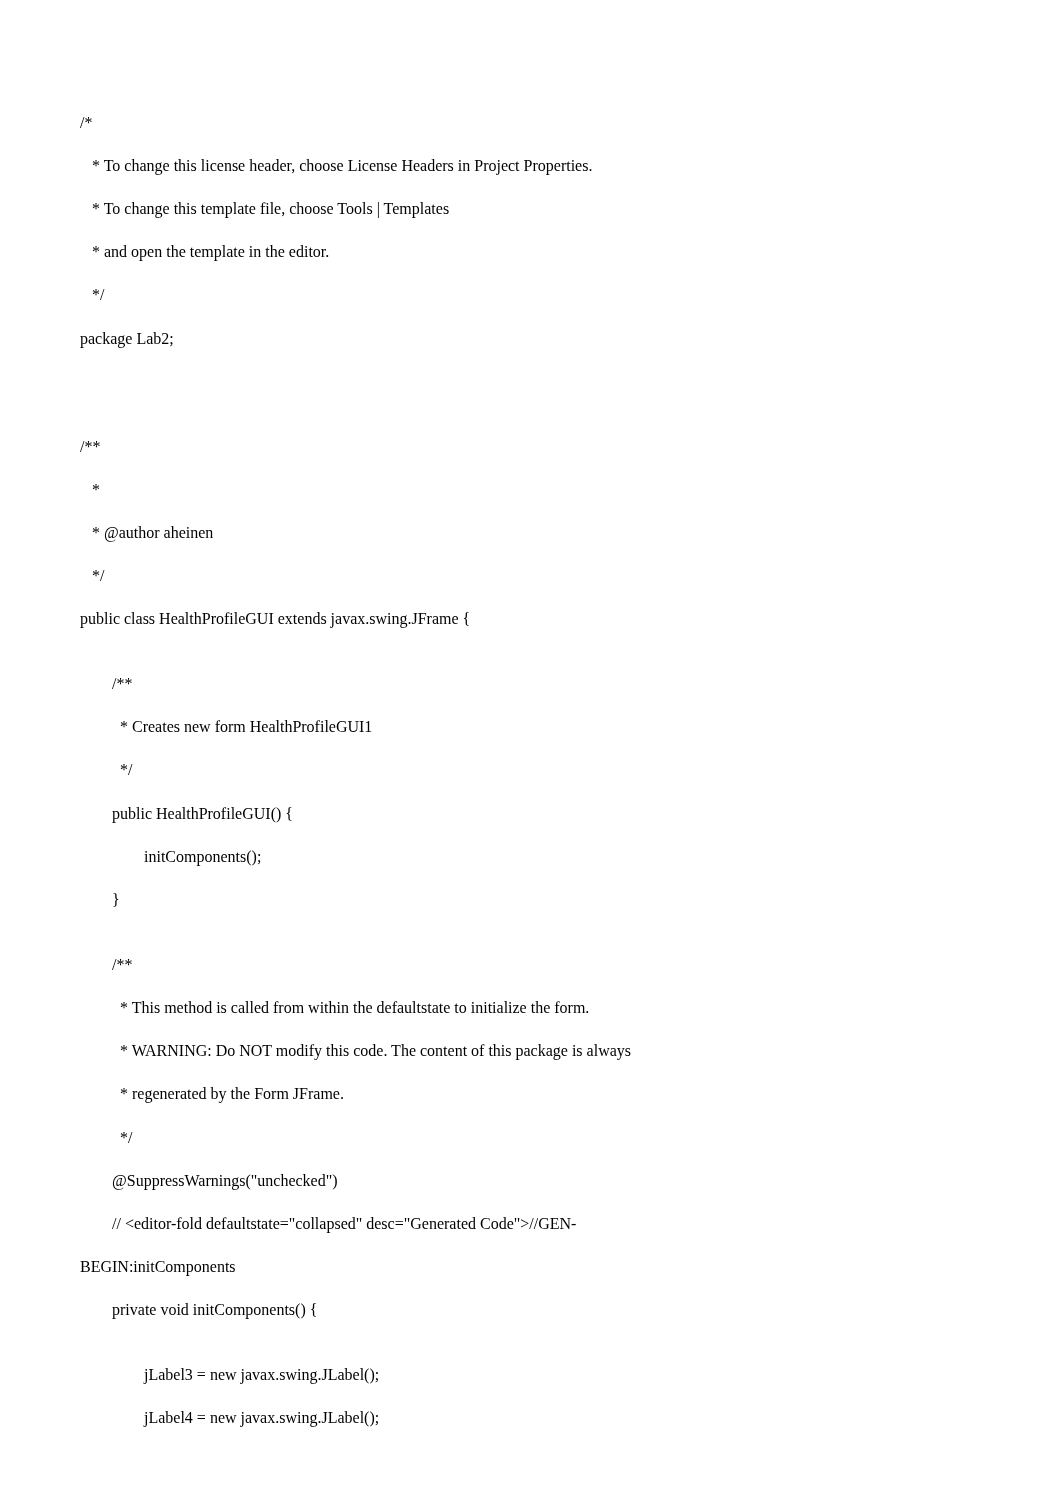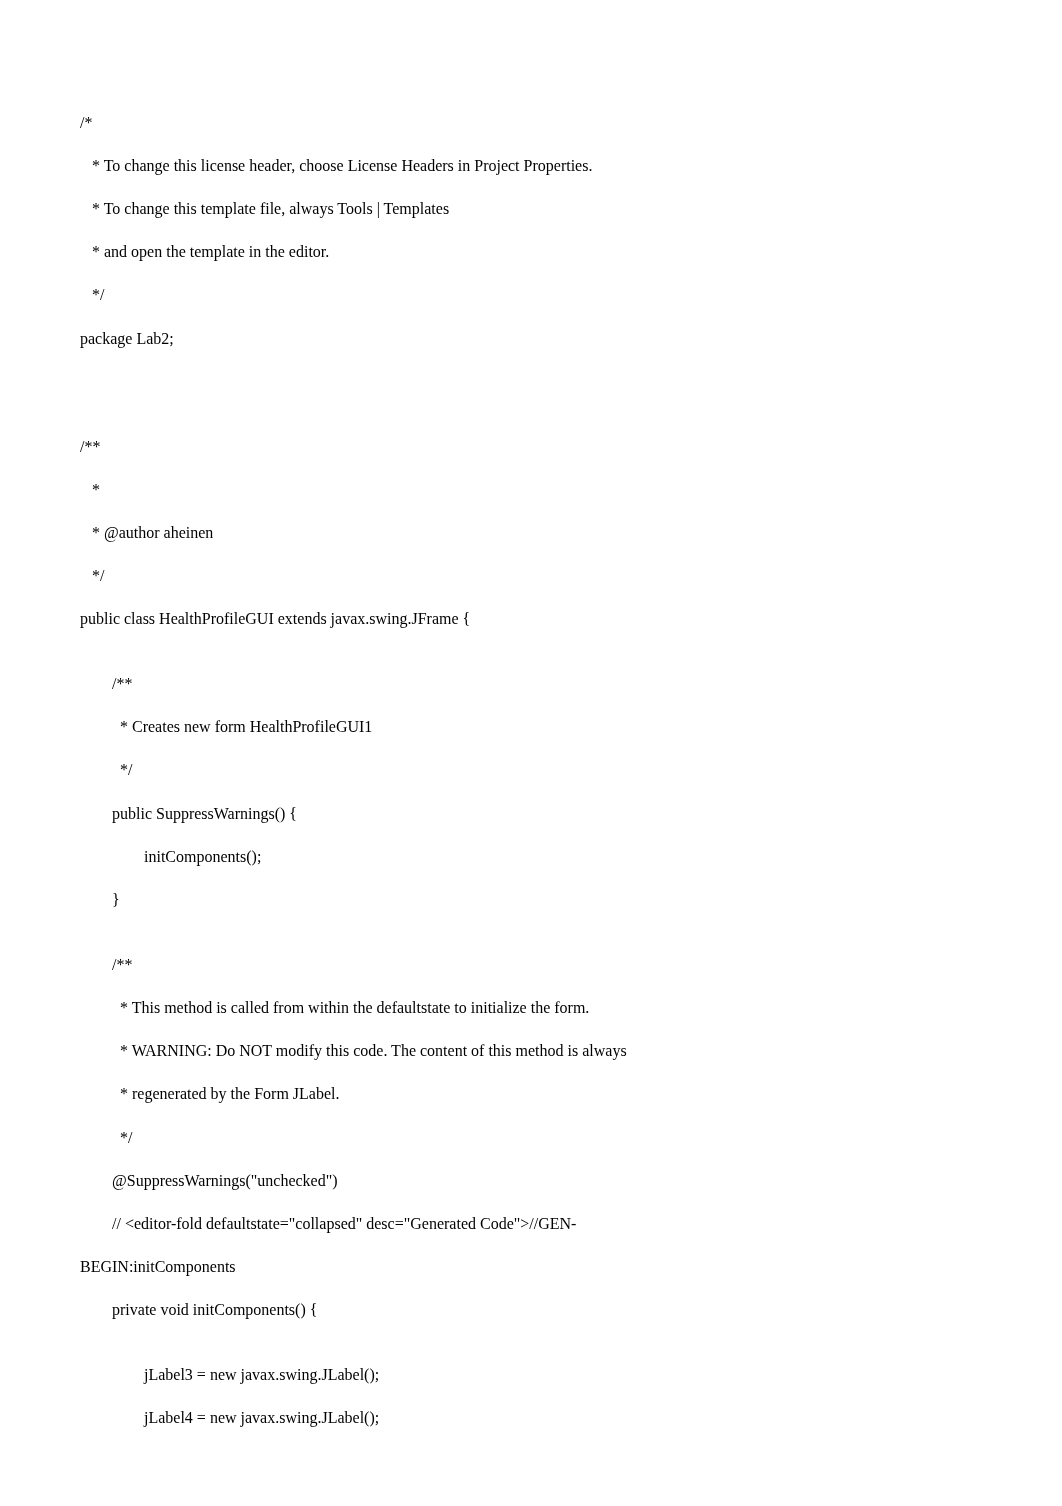--- a/index.html
+++ b/index.html
@@ -21,44 +21,44 @@
   .code-line {
     display: block;
   }
 </style>
 </head>
 <body>
 
 <div class="page">
 <span class="code-line">/*</span>
 <span class="code-line">   * To change this license header, choose License Headers in Project Properties.</span>
-<span class="code-line">   * To change this template file, always Tools | Templates</span>
+<span class="code-line">   * To change this template file, choose Tools | Templates</span>
 <span class="code-line">   * and open the template in the editor.</span>
 <span class="code-line">   */</span>
 <span class="code-line">package Lab2;</span>
 <span class="code-line"></span>
 <span class="code-line"></span>
 <span class="code-line"></span>
 <span class="code-line">/**</span>
 <span class="code-line">   *</span>
 <span class="code-line">   * @author aheinen</span>
 <span class="code-line">   */</span>
 <span class="code-line">public class HealthProfileGUI extends javax.swing.JFrame {</span>
 <span class="code-line"></span>
 <span class="code-line">        /**</span>
 <span class="code-line">          * Creates new form HealthProfileGUI1</span>
 <span class="code-line">          */</span>
-<span class="code-line">        public SuppressWarnings() {</span>
+<span class="code-line">        public HealthProfileGUI() {</span>
 <span class="code-line">                initComponents();</span>
 <span class="code-line">        }</span>
 <span class="code-line"></span>
 <span class="code-line">        /**</span>
 <span class="code-line">          * This method is called from within the defaultstate to initialize the form.</span>
-<span class="code-line">          * WARNING: Do NOT modify this code. The content of this method is always</span>
-<span class="code-line">          * regenerated by the Form JLabel.</span>
+<span class="code-line">          * WARNING: Do NOT modify this code. The content of this package is always</span>
+<span class="code-line">          * regenerated by the Form JFrame.</span>
 <span class="code-line">          */</span>
 <span class="code-line">        @SuppressWarnings("unchecked")</span>
 <span class="code-line">        // &lt;editor-fold defaultstate="collapsed" desc="Generated Code"&gt;//GEN-</span>
 <span class="code-line">BEGIN:initComponents</span>
 <span class="code-line">        private void initComponents() {</span>
 <span class="code-line"></span>
 <span class="code-line">                jLabel3 = new javax.swing.JLabel();</span>
 <span class="code-line">                jLabel4 = new javax.swing.JLabel();</span>
 
 

